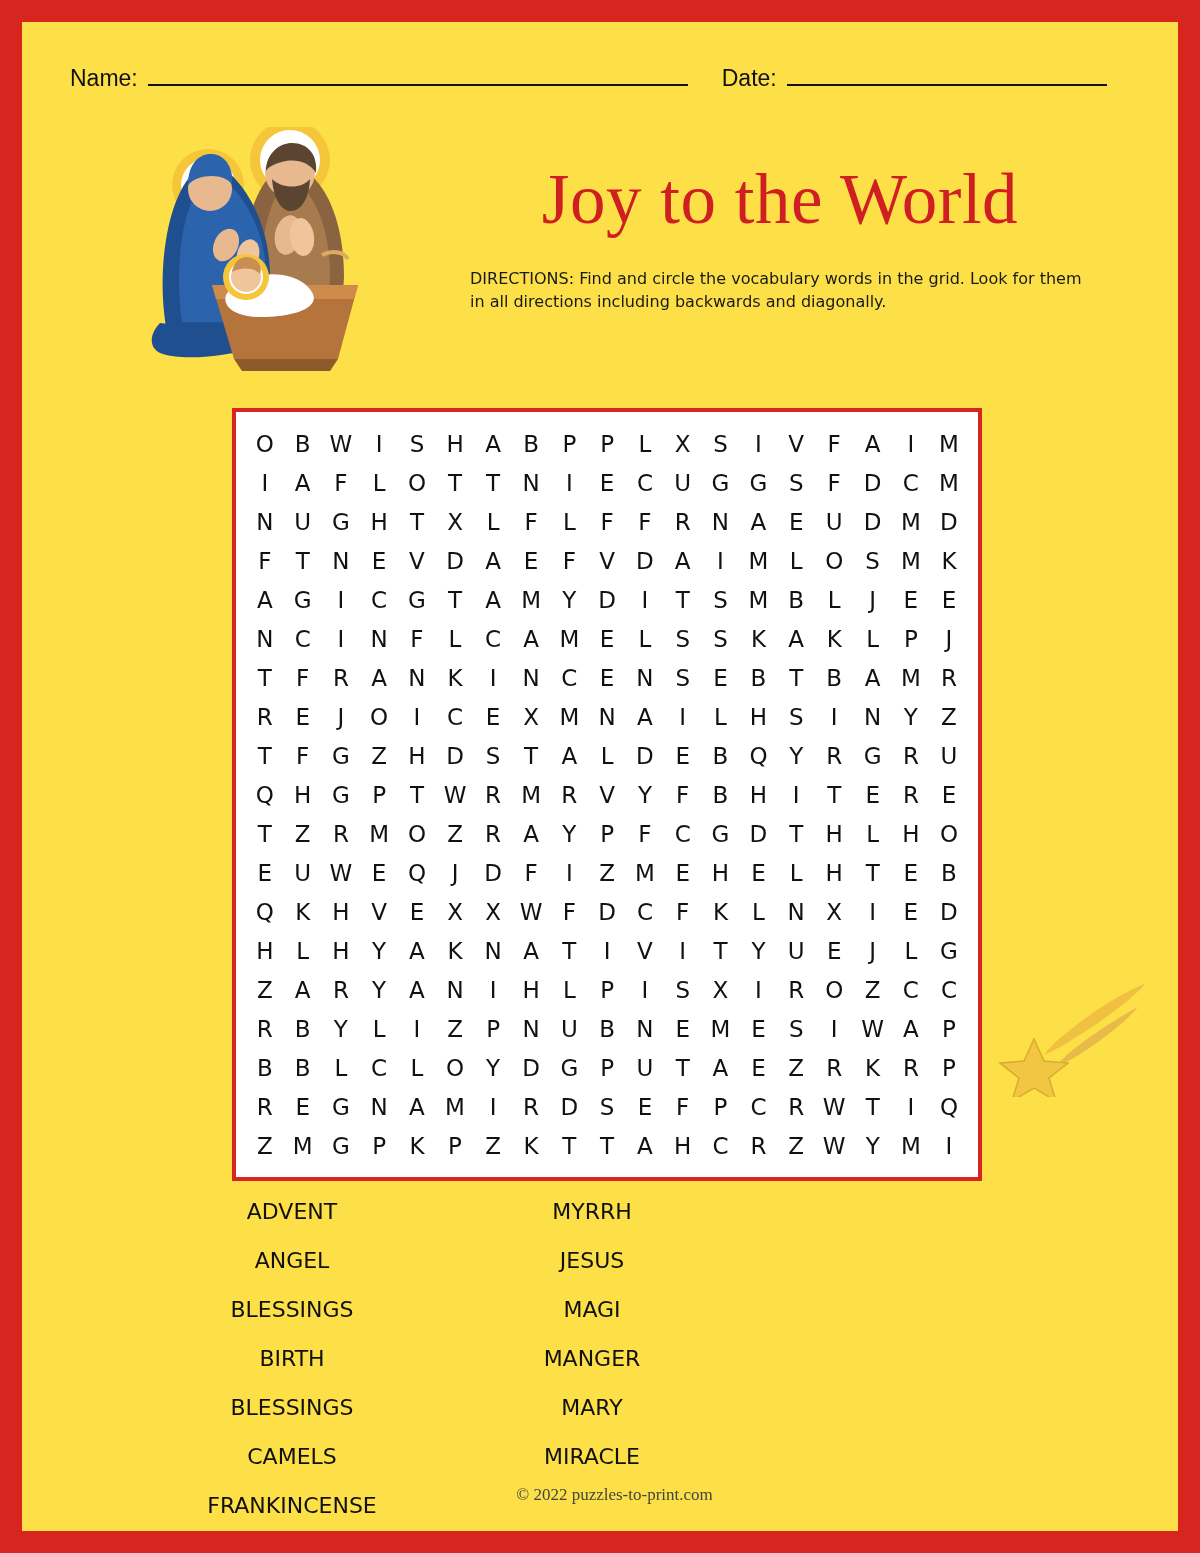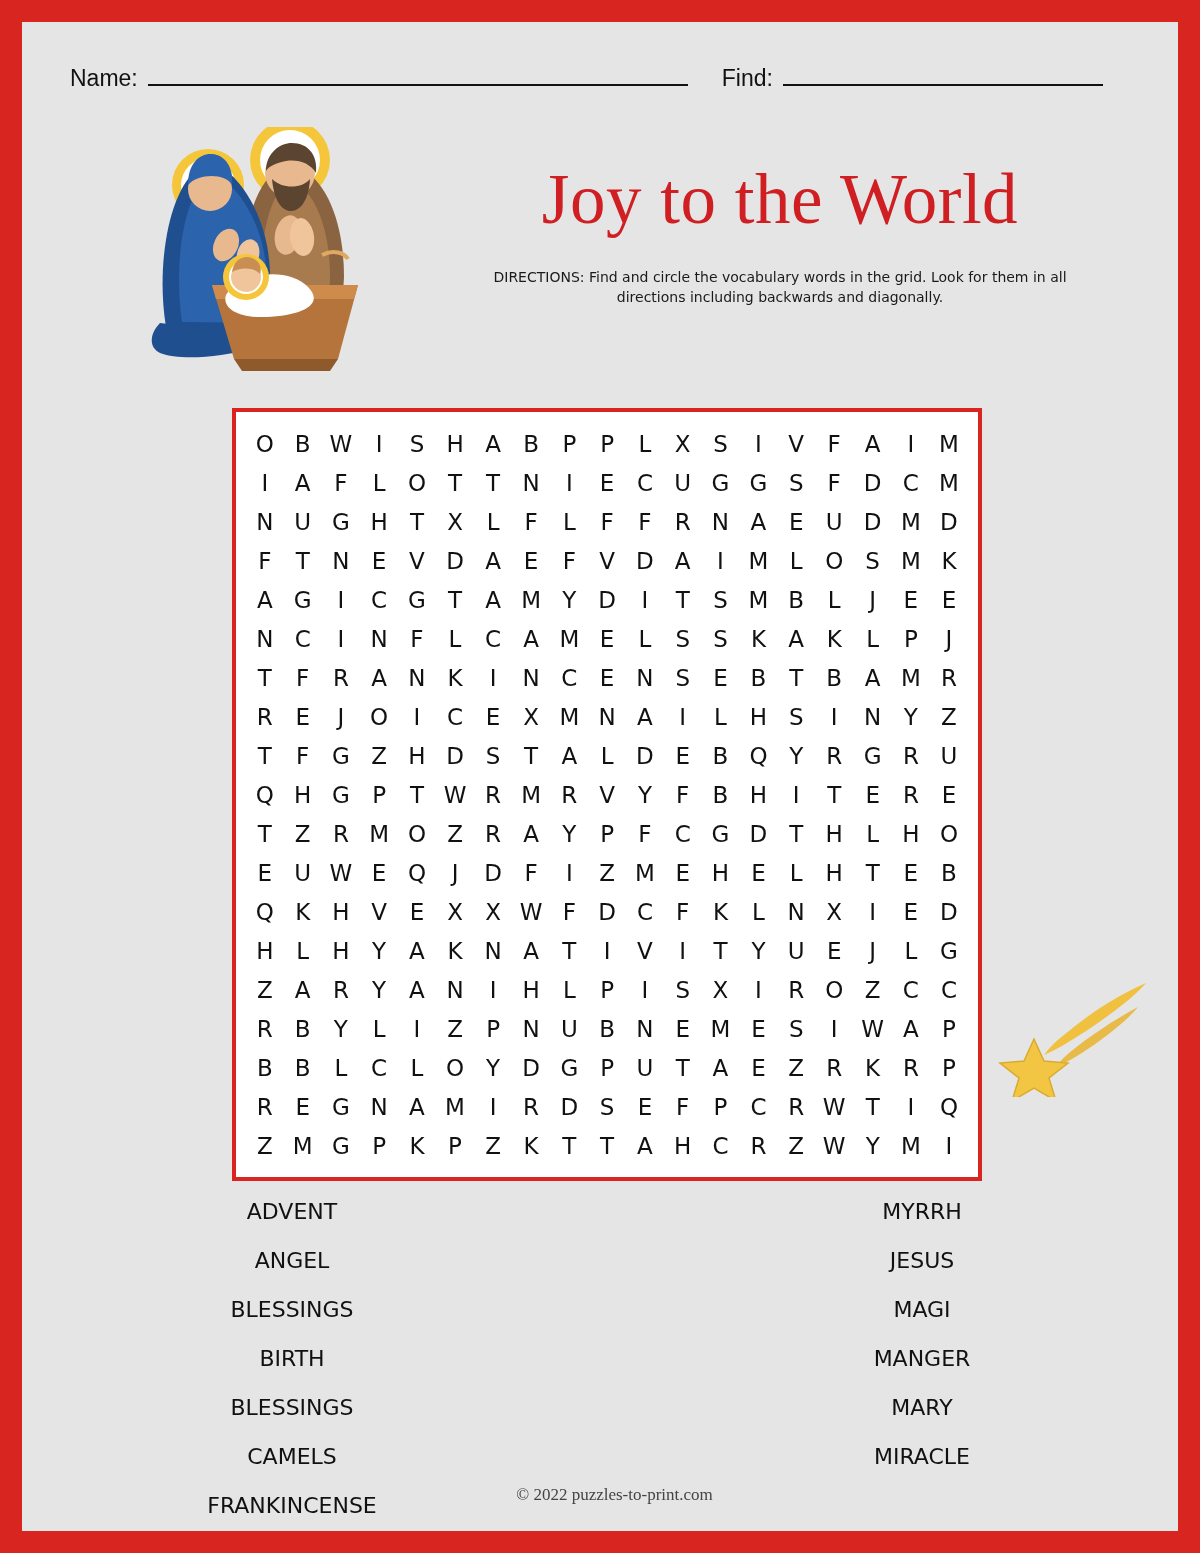--- a/index.html
+++ b/index.html
@@ -18,21 +18,21 @@
     width: 1200px;
     height: 1553px;
     box-sizing: border-box;
     border: 22px solid #d8251f;
     background: #ffffff;
   }
   .inner {
     position: relative;
     width: 100%;
     height: 100%;
-    background: #e5e5e5;
+    background: #fde047;
   }
 
   
   .namedate {
     position: absolute;
     top: 42px;
     left: 48px;
     right: 48px;
     display: flex;
     align-items: baseline;
@@ -78,23 +78,22 @@
     font-family: "Liberation Serif", serif;
     font-size: 71px;
     color: #cf1f22;
     letter-spacing: 0.5px;
   }
   .directions {
     position: absolute;
     left: 440px;
     top: 150px;
     width: 620px;
-    text-align: center;
     font-family: "DejaVu Sans", sans-serif;
-    font-size: 14px;
+    font-size: 16px;
     line-height: 1.45;
     color: #1a1a1a;
   }
 
   
   .grid-wrap {
     position: absolute;
     left: 210px;
     top: 386px;
     width: 750px;
@@ -118,22 +117,20 @@
     padding: 0;
   }
 
   
   .wordlist {
     position: absolute;
     left: 120px;
     top: 1165px;
     width: 930px;
     display: flex;
-    justify-content: space-between;
-    gap: 32px;
   }
   .wordcol {
     width: 300px;
     text-align: center;
   }
   .word {
     font-family: "DejaVu Sans", sans-serif;
     font-size: 22px;
     color: #111;
     line-height: 1;
@@ -165,21 +162,21 @@
 </head>
 <body>
 
 <div class="page">
   <div class="inner">
 
     <div class="namedate">
       <span class="nd-label">Name:</span>
       <span class="nd-line name"></span>
       <span class="nd-gap"></span>
-      <span class="nd-label">Find:</span>
+      <span class="nd-label">Date:</span>
       <span class="nd-line date"></span>
     </div>
 
     <div class="header">
 
       <svg class="nativity" viewBox="0 0 320 250">
 
         <circle cx="78" cy="58" r="36" fill="#f5c63a"></circle>
         <circle cx="78" cy="58" r="27" fill="#ffffff"></circle>
         <circle cx="160" cy="33" r="40" fill="#f5c63a"></circle>

